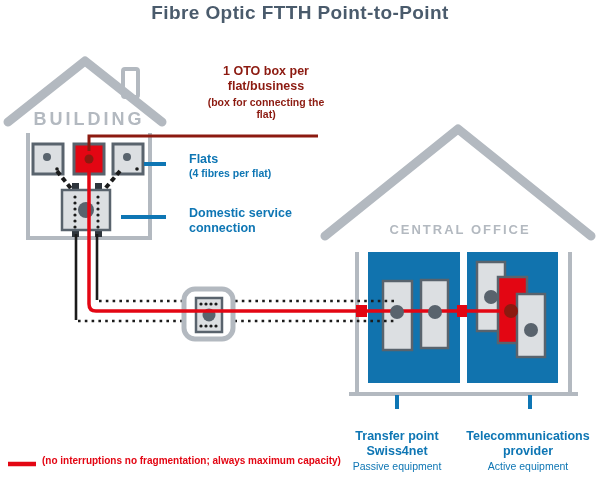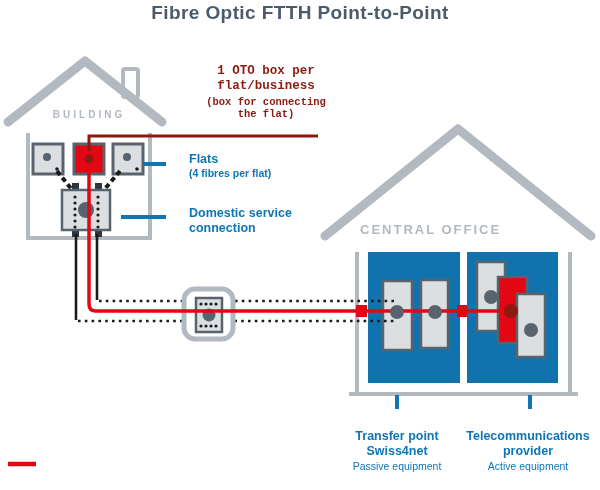--- a/index.html
+++ b/index.html
@@ -9,24 +9,24 @@
   }
   html,body{margin:0;padding:0;}
   body{font-family:"Liberation Sans",sans-serif;background:#fff;}
   .canvas{position:relative;width:600px;height:490px;background:#fff;overflow:hidden;}
   .canvas svg{position:absolute;left:0;top:0;}
   .txt{position:absolute;}
 
   .title{left:0;right:0;top:2px;text-align:center;font-size:19px;font-weight:bold;
          color:var(--slate);letter-spacing:.4px;}
   .house-label{font-weight:bold;color:var(--gray);}
-  .building-label{left:28px;top:109px;width:122px;text-align:center;font-size:10px;letter-spacing:3px;}
-  .co-label{left:360px;top:222px;width:200px;text-align:left;font-size:13px;letter-spacing:2px;}
-
-  .oto-note{left:201px;top:64px;width:130px;text-align:center;color:var(--dark-red);font-family:Liberation Mono, monospace;}
+  .building-label{left:28px;top:109px;width:122px;text-align:center;font-size:18px;letter-spacing:3px;}
+  .co-label{left:360px;top:222px;width:200px;text-align:center;font-size:13px;letter-spacing:2px;}
+
+  .oto-note{left:201px;top:64px;width:130px;text-align:center;color:var(--dark-red);}
   .oto-note .h{font-size:12.5px;font-weight:bold;line-height:1.18;}
   .oto-note .s{font-size:10.5px;font-weight:bold;line-height:1.2;margin-top:2px;}
 
   .blue-label{color:var(--blue);}
   .flats{left:189px;top:153px;}
   .flats .h{font-size:12.5px;font-weight:bold;line-height:1.1;}
   .flats .s{font-size:10.5px;font-weight:bold;line-height:1.2;}
   .domestic{left:189px;top:206px;width:130px;font-size:12.5px;font-weight:bold;line-height:1.2;}
 
   .cab-label{text-align:center;color:var(--blue);margin-top:23px;}
@@ -199,15 +199,16 @@
     <div class="h">Swiss4net</div>
     <div class="s">Passive equipment</div>
   </div>
 
   <div class="txt cab-label provider">
     <div class="h">Telecommunications provider</div>
     <div class="s">Active equipment</div>
   </div>
 
   <div class="txt legend">
+    <div class="s">(no interruptions no fragmentation; always maximum capacity)</div>
   </div>
 
 </div>
 
 </body></html>

